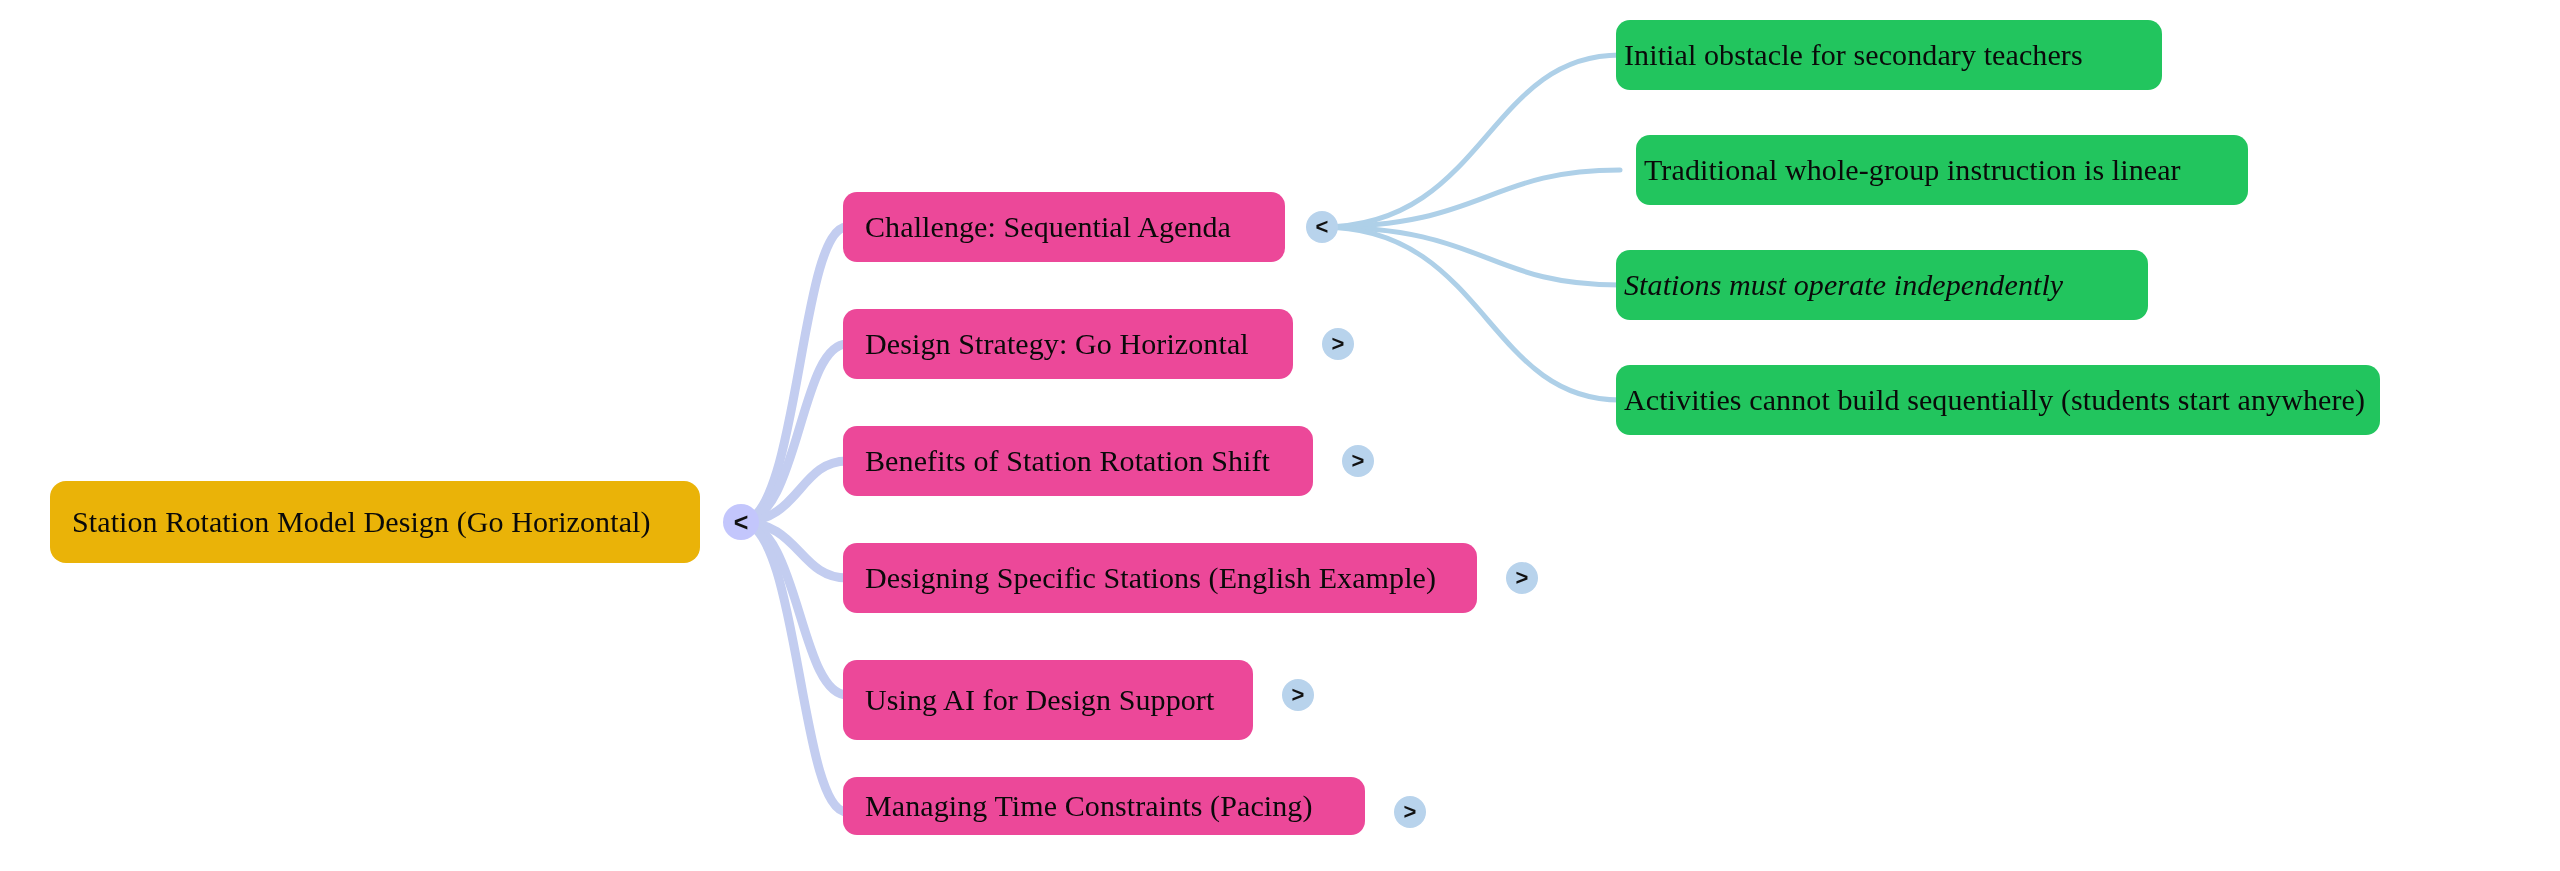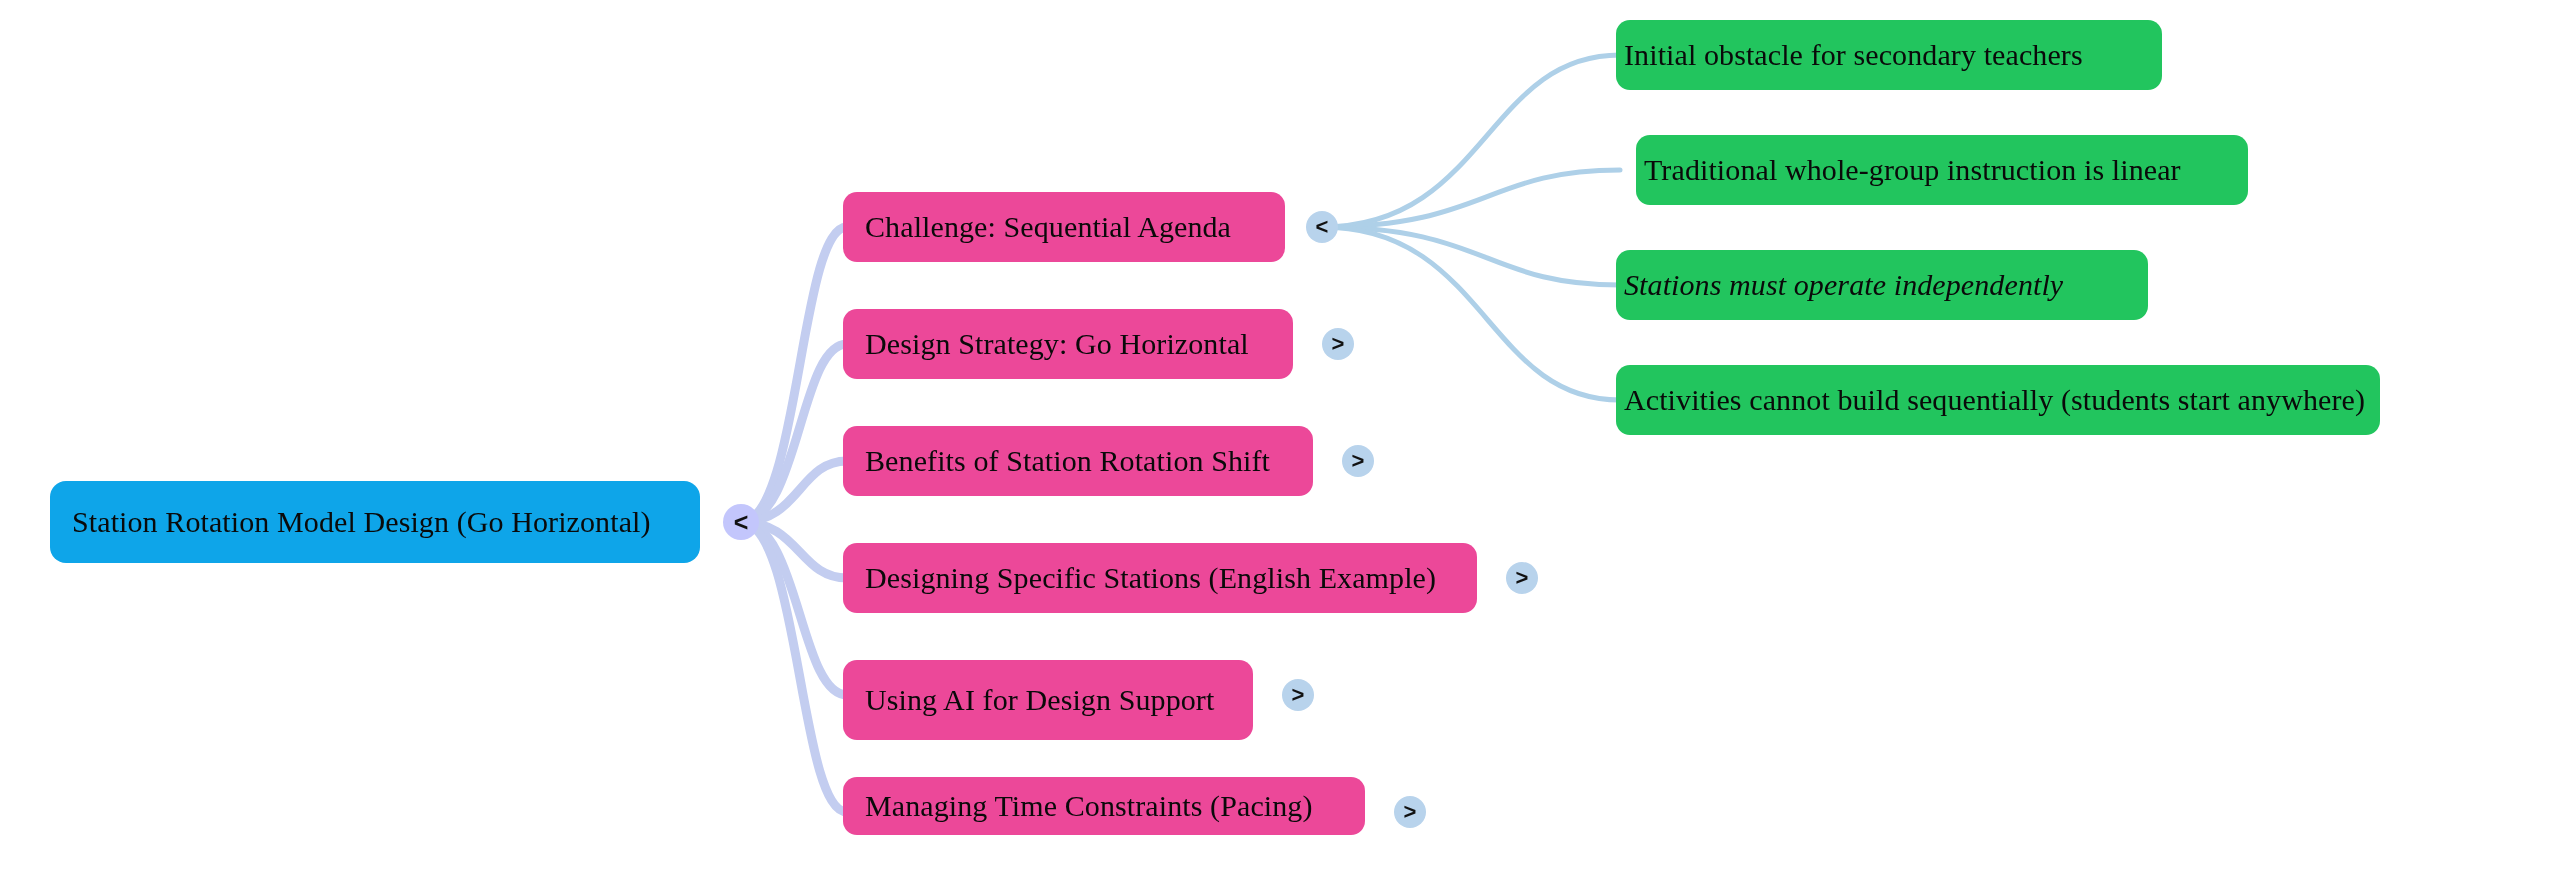--- a/index.html
+++ b/index.html
@@ -34,21 +34,21 @@
     border-radius: 14px;
     white-space: nowrap;
   }
   .node .label {
     font-size: 30px;
     line-height: 1;
     color: #0a0a0a;
     letter-spacing: 0.1px;
   }
   .node-root {
-    background: #0ea5e9;
+    background: #eab308;
     padding-left: 22px;
     border-radius: 16px;
   }
   .node-root .label { font-size: 30px; }
   .node-l1 {
     background: #ec4899;
     padding-left: 22px;
   }
   .node-l2 {
     background: #22c55e;

